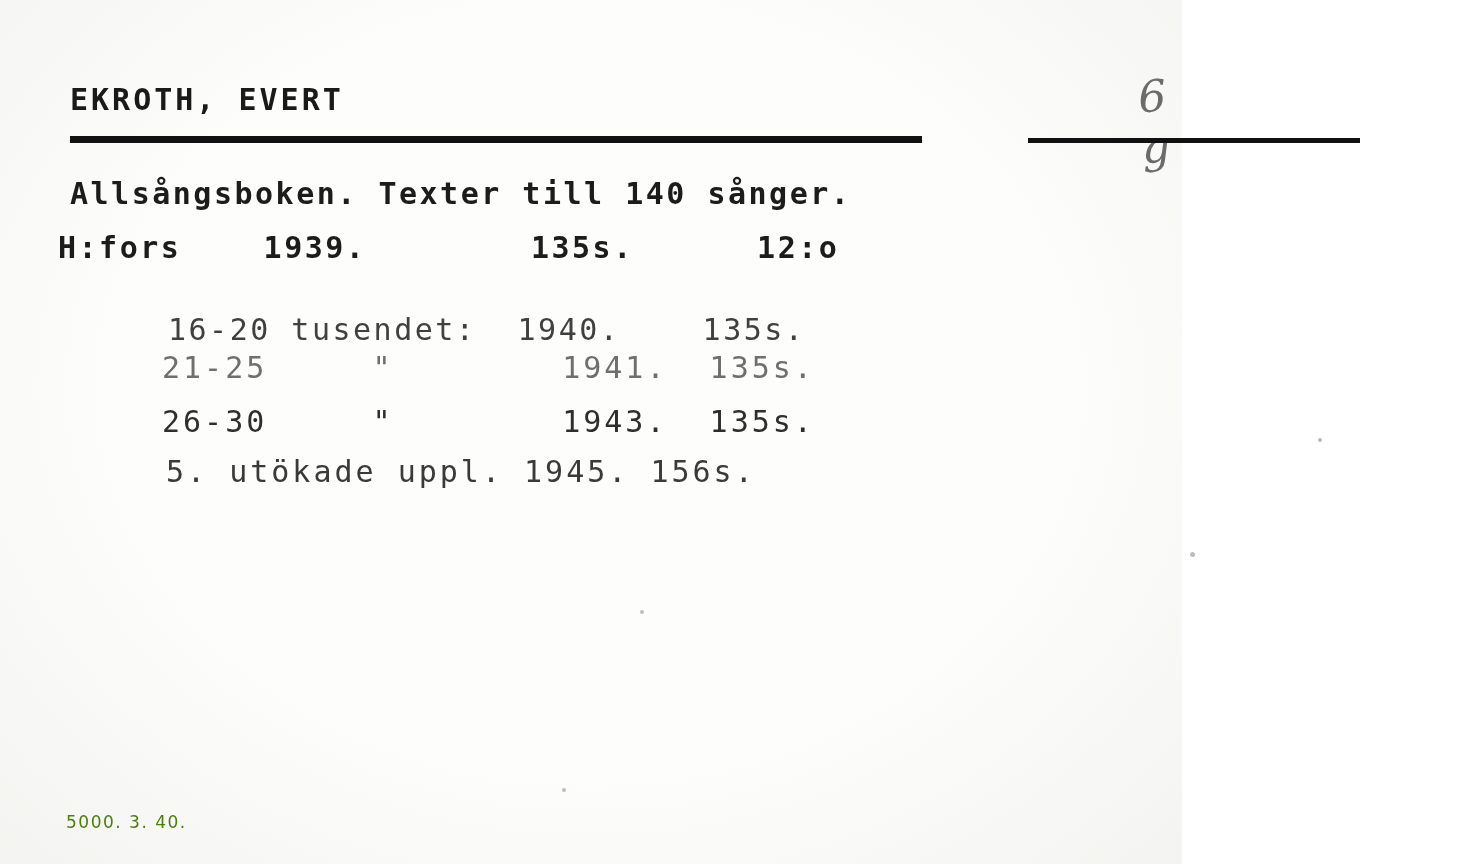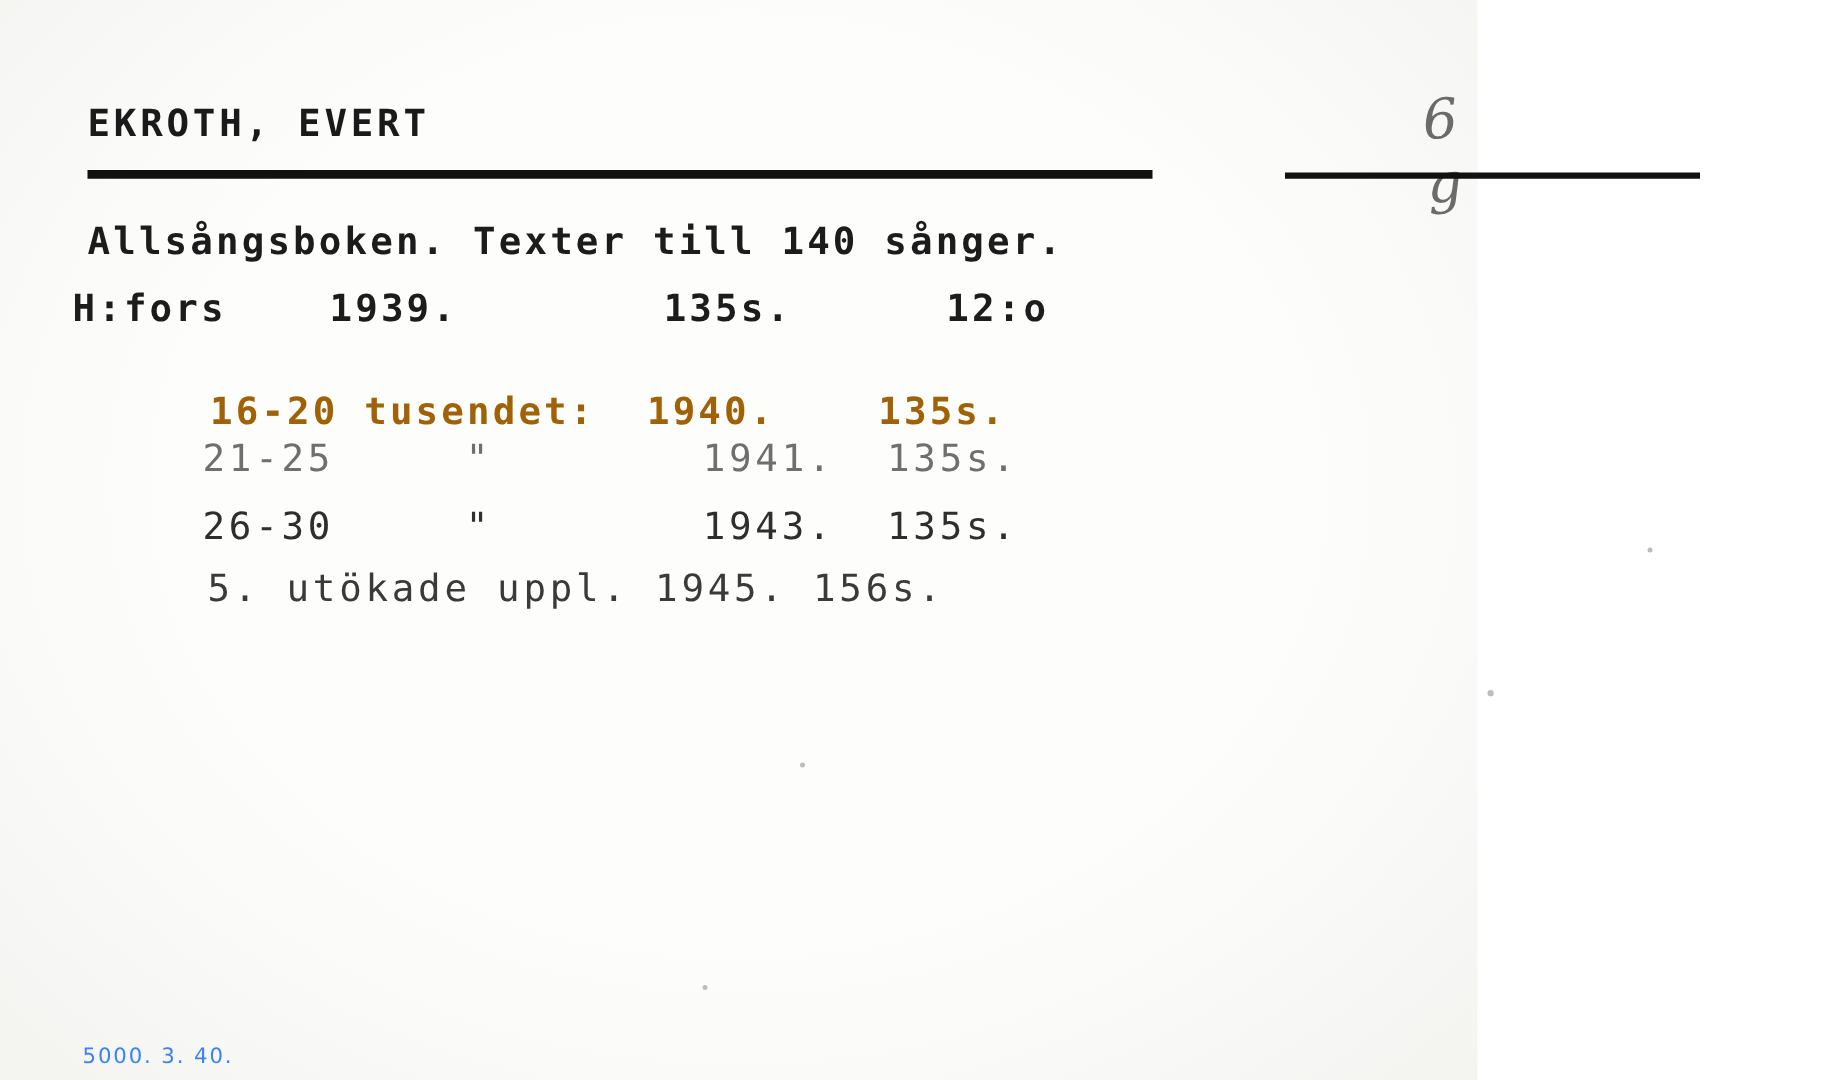--- a/index.html
+++ b/index.html
@@ -86,43 +86,42 @@
     font-size: 30px;
     letter-spacing: 2.5px;
     color: #1c1c1c;
     margin-top: 16px;
   }
 
   #title-line   { left: 70px;  top: 160px; font-weight: 700; }
   #imprint-line { left: 58px;  top: 214px; font-weight: 700; }
 
   
-  #print-1 { left: 168px; top: 296px; font-weight: 700; color: #a16207; letter-spacing: 2.5px; }
+  #print-1 { left: 168px; top: 296px; font-weight: 400; color: #404040; letter-spacing: 2.5px; }
   #print-2 { left: 162px; top: 334px; font-weight: 400; color: #6f6f6f; letter-spacing: 3px; }
   #print-3 { left: 162px; top: 388px; font-weight: 400; color: #2e2e2e; letter-spacing: 3px; }
   #print-4 { left: 166px; top: 438px; font-weight: 400; color: #3a3a3a; letter-spacing: 3px; text-align: right; }
 
   
   .speck {
     position: absolute;
     background: #bdbdbd;
     border-radius: 50%;
     pointer-events: none;
   }
 
   
   #form-code {
     position: absolute;
     left: 66px;
     top: 812px;
     font-family: "DejaVu Sans", sans-serif;
     font-size: 17px;
     letter-spacing: 1.5px;
-    color: #3b82f6;
-    margin-top: 23px;
+    color: #4d7c0f;
   }
 </style>
 </head>
 <body>
 
 <div id="card">
 
   <div id="paper-tone"></div>
 
   <div id="author-line">EKROTH, EVERT</div>

